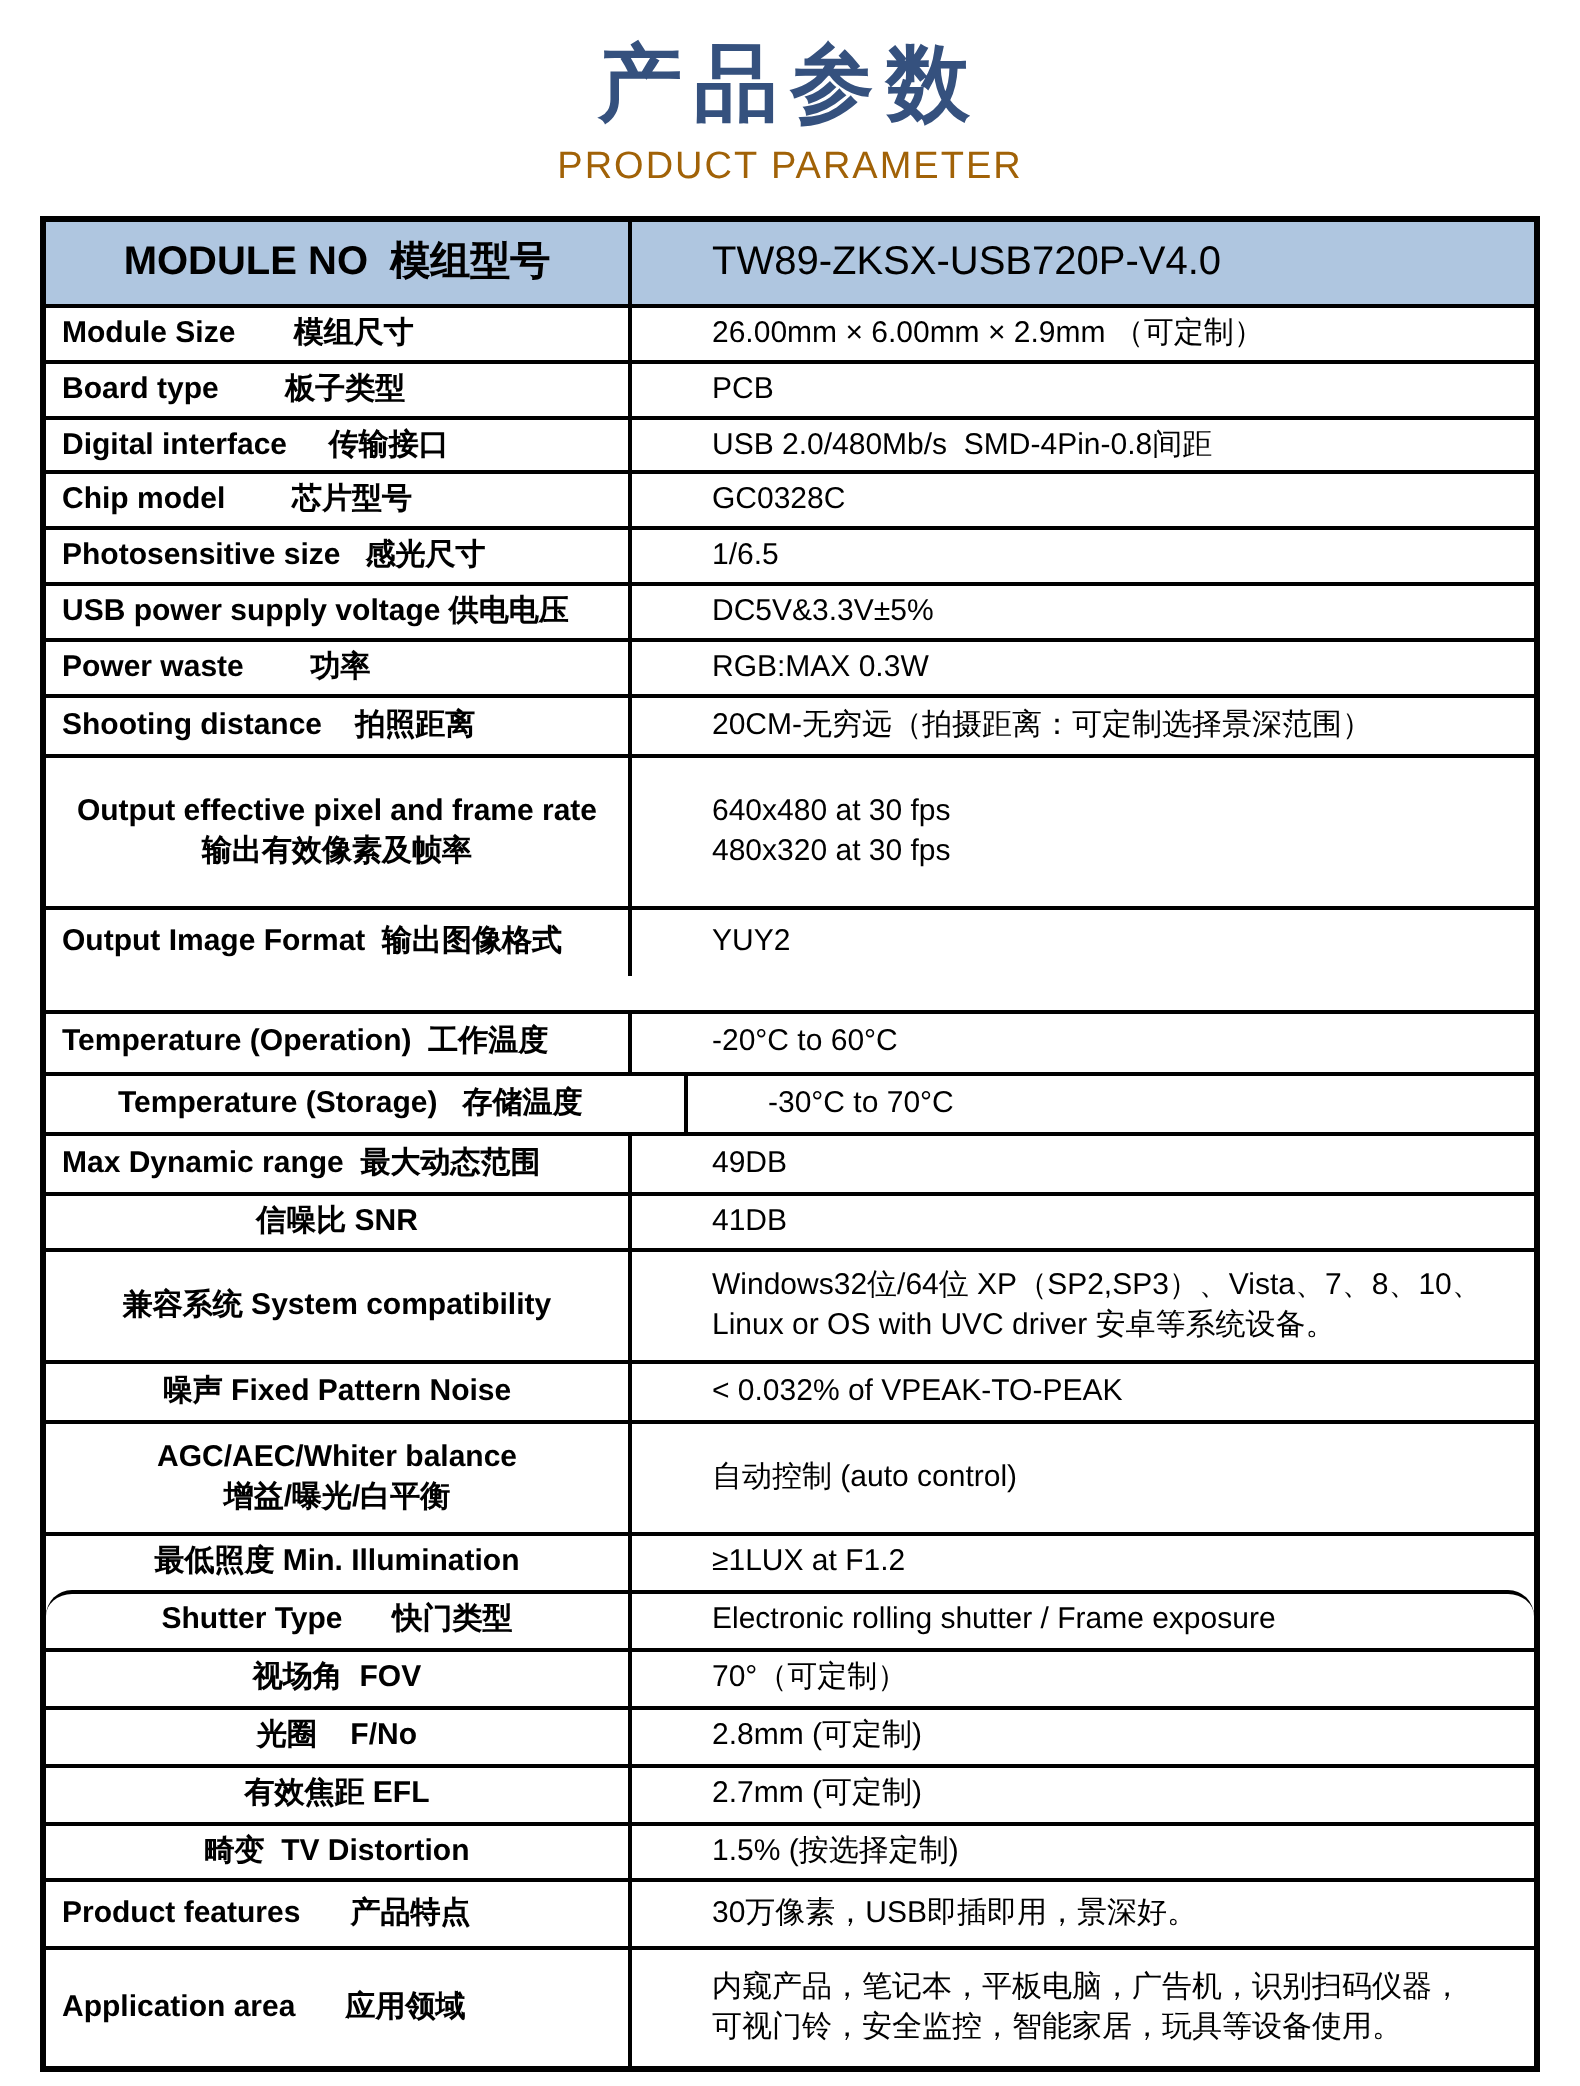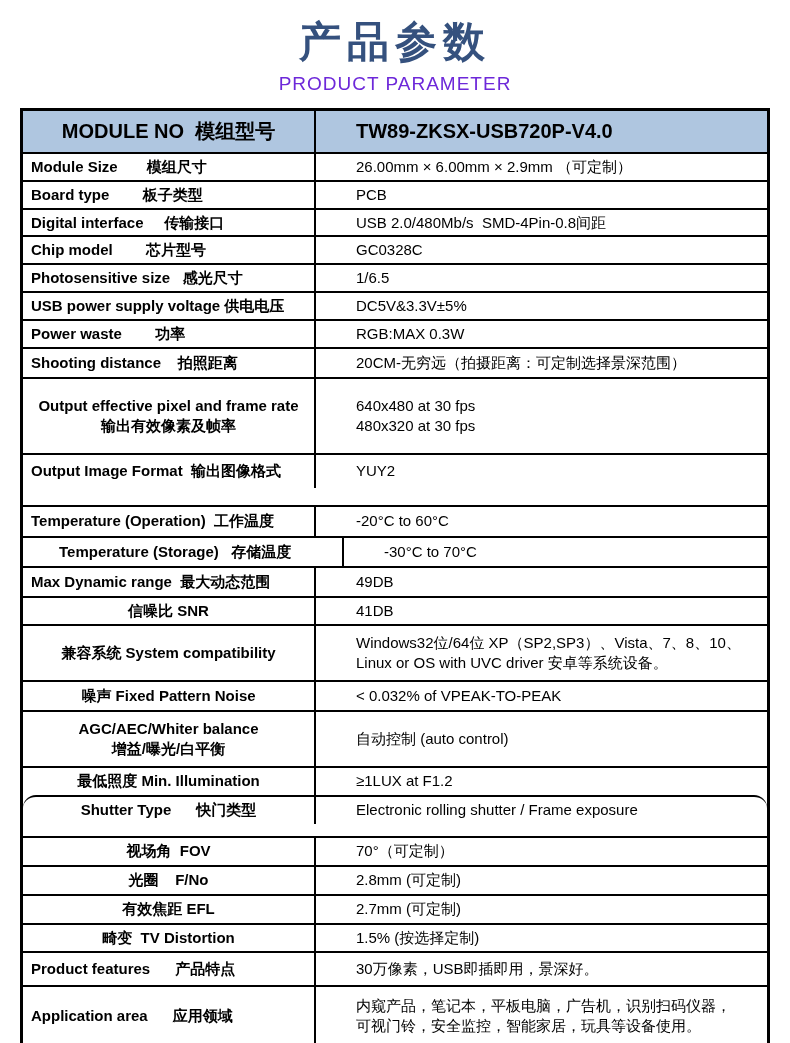--- a/index.html
+++ b/index.html
@@ -45,31 +45,31 @@
   .cell.value {
     flex: 1 1 auto;
     font-size: 15px;
     padding: 3px 10px 3px 12px;
     font-weight: normal;
   }
   .trow.thead { min-height: 41px; }
   .trow.thead .cell.label {
     font-size: 20px; justify-content: center; text-align: center; padding: 4px 6px;
   }
-  .trow.thead .cell.value { font-size: 20px; font-weight: bold; }
+  .trow.thead .cell.value { font-size: 20px; font-weight: normal; }
   #rows .trow { border-top: 2px solid #000; }
 </style>
 </head>
 <body>
 
 <div class="page">
 
   <div class="page-header">
     <h1 class="page-title" style="color: rgb(53, 81, 126);">产品参数</h1>
-    <div class="page-subtitle" style="color: #6d28d9;">PRODUCT PARAMETER</div>
+    <div class="page-subtitle" style="color: #a16207;">PRODUCT PARAMETER</div>
   </div>
 
   <div class="table-wrap">
     <div class="trow thead" style="background: rgb(175, 198, 224);">
       <div class="cell label">MODULE NO  模组型号</div>
       <div class="cell value">TW89-ZKSX-USB720P-V4.0</div>
     </div>
     <div id="rows">
         <div class="trow" style="min-height: 26px;">
           <div class="cell label">Module Size       模组尺寸</div>
@@ -144,21 +144,21 @@
           <div class="cell value">自动控制 (auto control)</div>
         </div>
         <div class="trow" style="min-height: 29px;">
           <div class="cell label center">最低照度 Min. Illumination</div>
           <div class="cell value">≥1LUX at F1.2</div>
         </div>
         <div class="trow" style="min-height: 29px; border-radius: 13px;">
           <div class="cell label center">Shutter Type      快门类型</div>
           <div class="cell value">Electronic rolling shutter / Frame exposure</div>
         </div>
-        <div class="trow" style="min-height: 29px; margin-top: 12px;">
+        <div class="trow" style="min-height: 29px;">
           <div class="cell label center">视场角  FOV</div>
           <div class="cell value">70°（可定制）</div>
         </div>
         <div class="trow" style="min-height: 29px;">
           <div class="cell label center">光圈    F/No</div>
           <div class="cell value">2.8mm (可定制)</div>
         </div>
         <div class="trow" style="min-height: 29px;">
           <div class="cell label center">有效焦距 EFL</div>
           <div class="cell value">2.7mm (可定制)</div>

